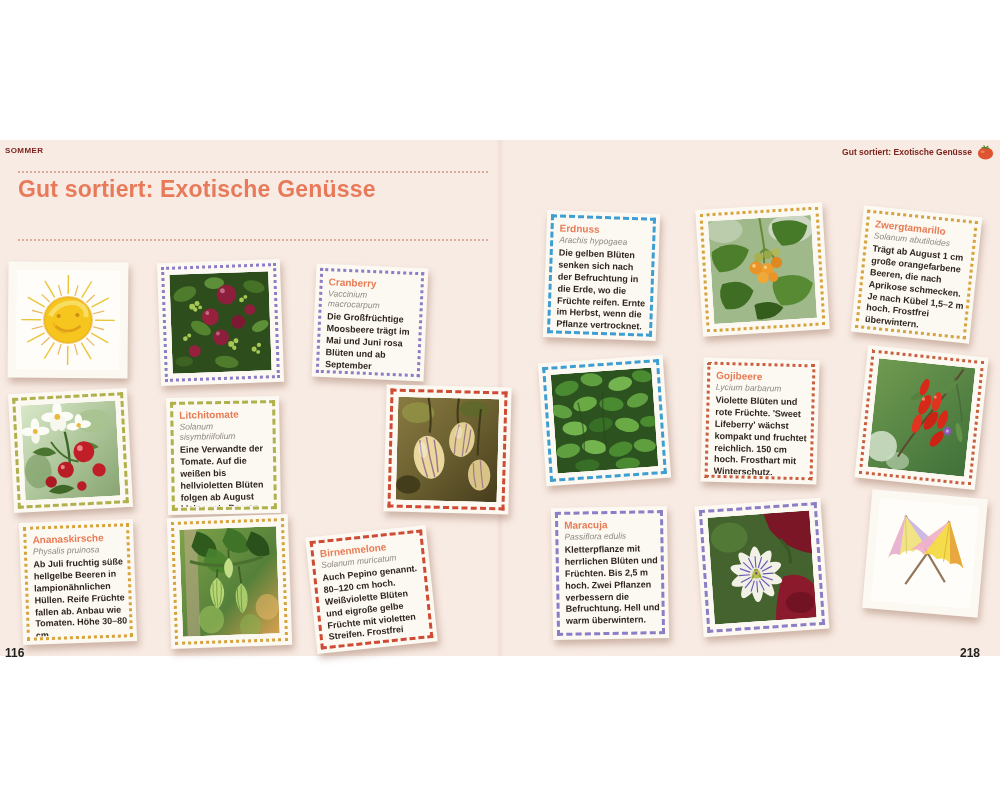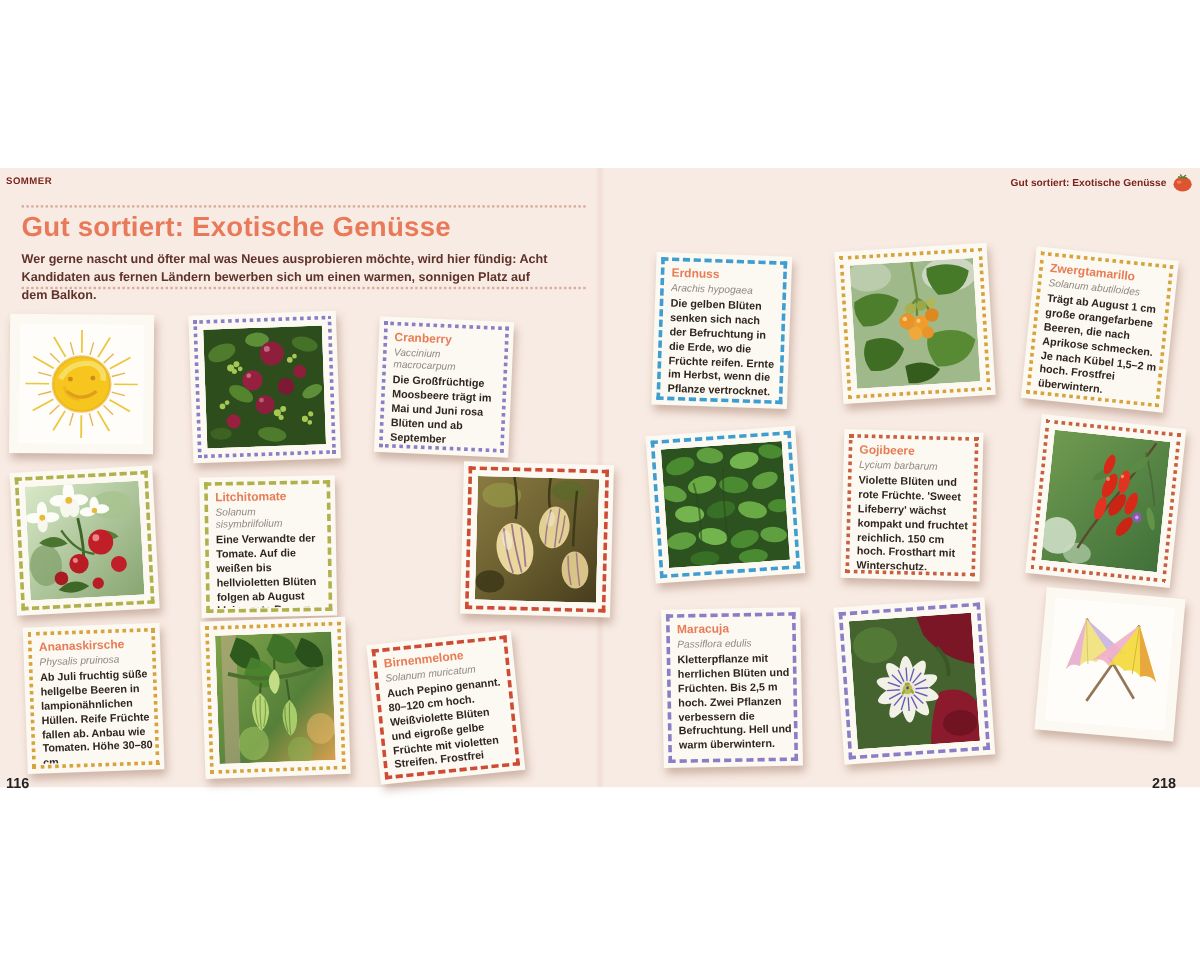--- a/index.html
+++ b/index.html
@@ -40,21 +40,20 @@
   <div class="chapter-icon">
     <svg viewBox="0 0 20 18">
         <ellipse cx="10" cy="11" rx="8" ry="6.5" fill="#dd5430"></ellipse>
         <ellipse cx="7" cy="9.3" rx="2.2" ry="1.3" fill="#f08a60" opacity=".85"></ellipse>
         <path d="M10 5.5 L8 2.5 M10 5.5 L13 3 M10 5.5 L6 4.5 M10 5.5 L14 5.5" stroke="#558130" stroke-width="1.2" fill="none"></path>
       </svg>
   </div>
 
   <div class="rule r1"></div>
   <div class="page-title">Gut sortiert: Exotische Genüsse</div>
-  <div class="intro">Wer gerne nascht und öfter mal was Neues ausprobieren möchte, wird hier fündig: Acht Kandidaten aus fernen Ländern bewerben sich um einen warmen, sonnigen Platz auf dem Balkon.</div>
   <div class="rule r2"></div>
 
   <div class="page-num pl">116</div>
   <div class="page-num pr">218</div>
 
   <div class="card plain" style="left:8px;top:122px;width:120px;height:116px;--rot:.5deg">
     <div class="photo">
       <svg viewBox="0 0 100 100" preserveAspectRatio="none">
         <rect width="100" height="100" fill="#fefdf9"></rect>
         <g transform="translate(50 50)">

